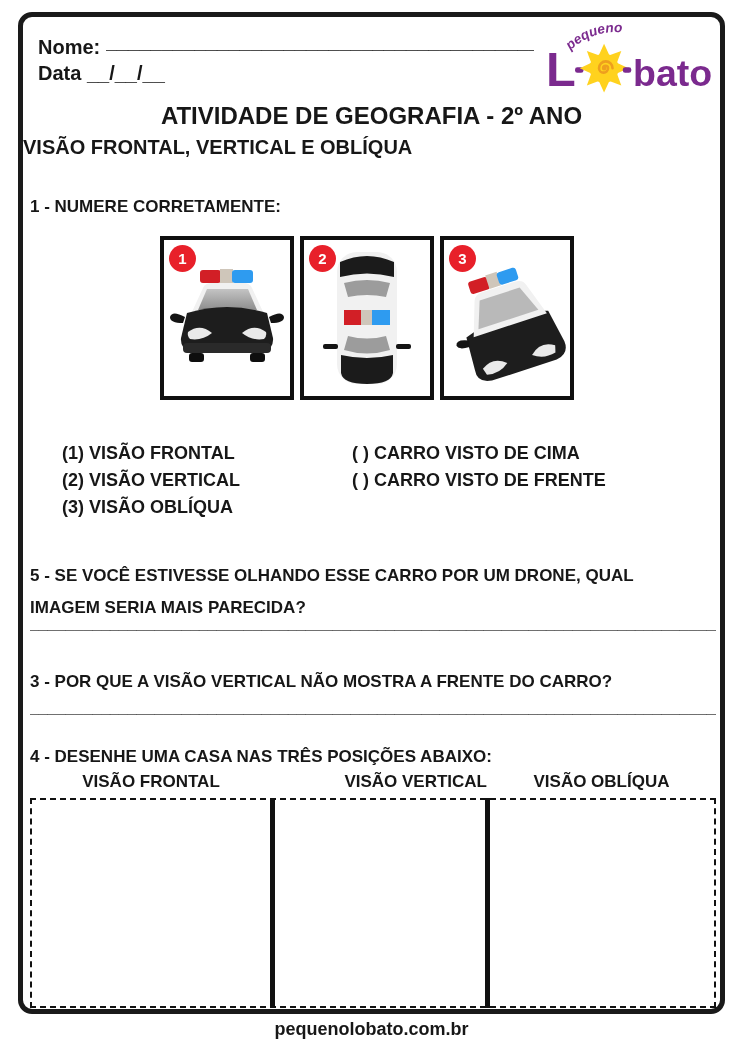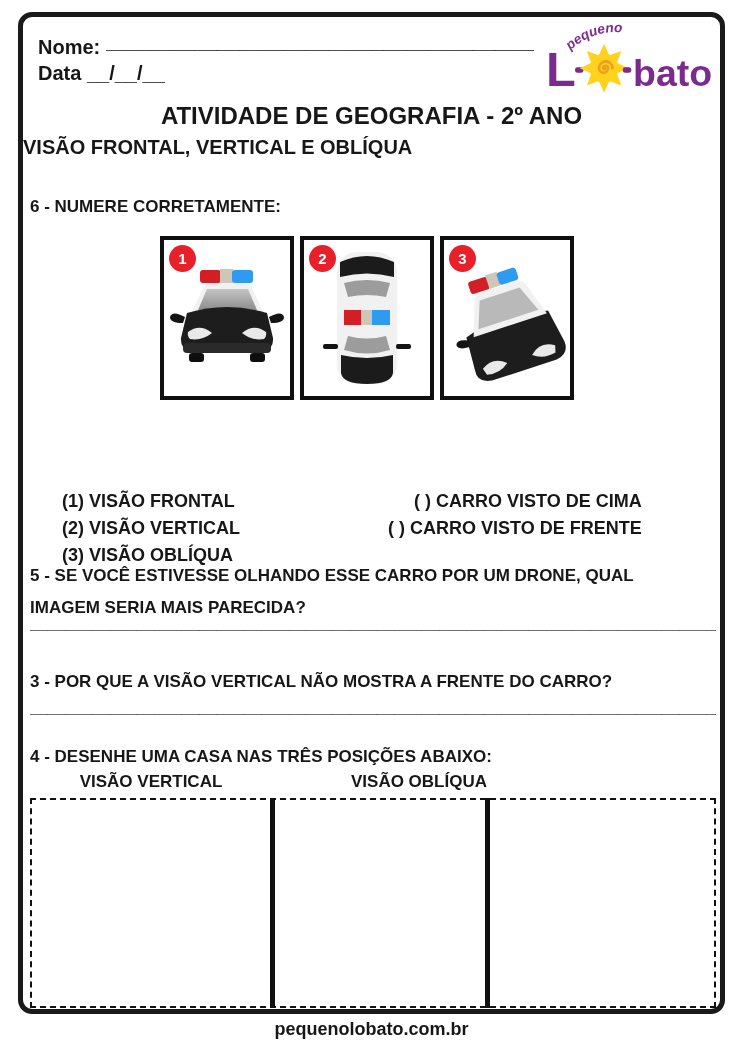--- a/index.html
+++ b/index.html
@@ -39,23 +39,23 @@
     border:4px solid #101010; background:#fff;
   }
   .card svg { display:block; width:126px; height:156px; }
   .badge {
     position:absolute; left:5px; top:5px; width:27px; height:27px;
     border-radius:50%; background:#e8202a; color:#fff;
     font-size:15px; line-height:27px; text-align:center;
   }
 
   
-  .opts { font-size:18px; line-height:27px;margin-top:48px; }
+  .opts { font-size:18px; line-height:27px; }
   .opts-left  { left:62px;  top:440px; }
-  .opts-right { left:388px; top:440px;text-align:right; }
+  .opts-right { left:352px; top:440px; }
 
   
   .q-heading { left:30px; font-size:17px; line-height:32px; white-space:pre-line; }
   .q2-heading { top:560px; width:640px; }
   .q3-heading { top:666px; width:680px; }
   .answer-line {
     left:30px; width:686px; height:22px; overflow:hidden;
     font-size:16px; line-height:22px; white-space:nowrap; color:#222;
   }
   .q2-line { top:613px; }
@@ -120,21 +120,21 @@
     <circle r="15.5" fill="#ffd21e"></circle>
     <path d="M1 0 A1 1 0 1 1 -1 0 A2.6 2.6 0 1 1 4.2 0 A4.8 4.8 0 1 1 -5.4 0 A7.2 7.2 0 1 1 9 0" fill="none" stroke="#ee9f1e" stroke-width="2.8" stroke-linecap="round"></path>
   </g>
   <rect x="82" y="52" width="9" height="6" rx="2.5" fill="#7b2a8e"></rect>
   <text x="93" y="72" font-size="40" font-weight="bold" fill="#7b2a8e">bato</text>
 </svg>
 
 <div class="abs title">ATIVIDADE DE GEOGRAFIA - 2º ANO</div>
 <div class="abs subtitle">VISÃO FRONTAL, VERTICAL E OBLÍQUA</div>
 
-<div class="abs q1-heading">6 - NUMERE CORRETAMENTE:</div>
+<div class="abs q1-heading">1 - NUMERE CORRETAMENTE:</div>
 
 <div class="abs cards">
 
   <div class="card">
     <svg viewBox="0 0 126 156">
       <defs>
         <linearGradient id="ws1" x1="0" y1="0" x2="0" y2="1">
           <stop offset="0" stop-color="#c4c4c4"></stop>
             <stop offset="1" stop-color="#8d8d8d"></stop>
         </linearGradient>
@@ -202,20 +202,21 @@
 
 <div class="abs q-heading q2-heading">5 - SE VOCÊ ESTIVESSE OLHANDO ESSE CARRO POR UM DRONE, QUAL
 IMAGEM SERIA MAIS PARECIDA?</div>
 <div class="abs answer-line q2-line">________________________________________________________________________________</div>
 
 <div class="abs q-heading q3-heading">3 - POR QUE A VISÃO VERTICAL NÃO MOSTRA A FRENTE DO CARRO?</div>
 <div class="abs answer-line q3-line">________________________________________________________________________________</div>
 
 <div class="abs q4-heading">4 - DESENHE UMA CASA NAS TRÊS POSIÇÕES ABAIXO:</div>
 <div class="abs q4-labels">
+  <span>VISÃO FRONTAL</span>
   <span>VISÃO VERTICAL</span>
   <span>VISÃO OBLÍQUA</span>
 </div>
 
 <div class="abs draw-box">
   <div class="draw-panel panel-1"></div>
   <div class="draw-panel panel-2"></div>
   <div class="draw-panel panel-3"></div>
   <div class="draw-divider divider-1"></div>
   <div class="draw-divider divider-2"></div>

